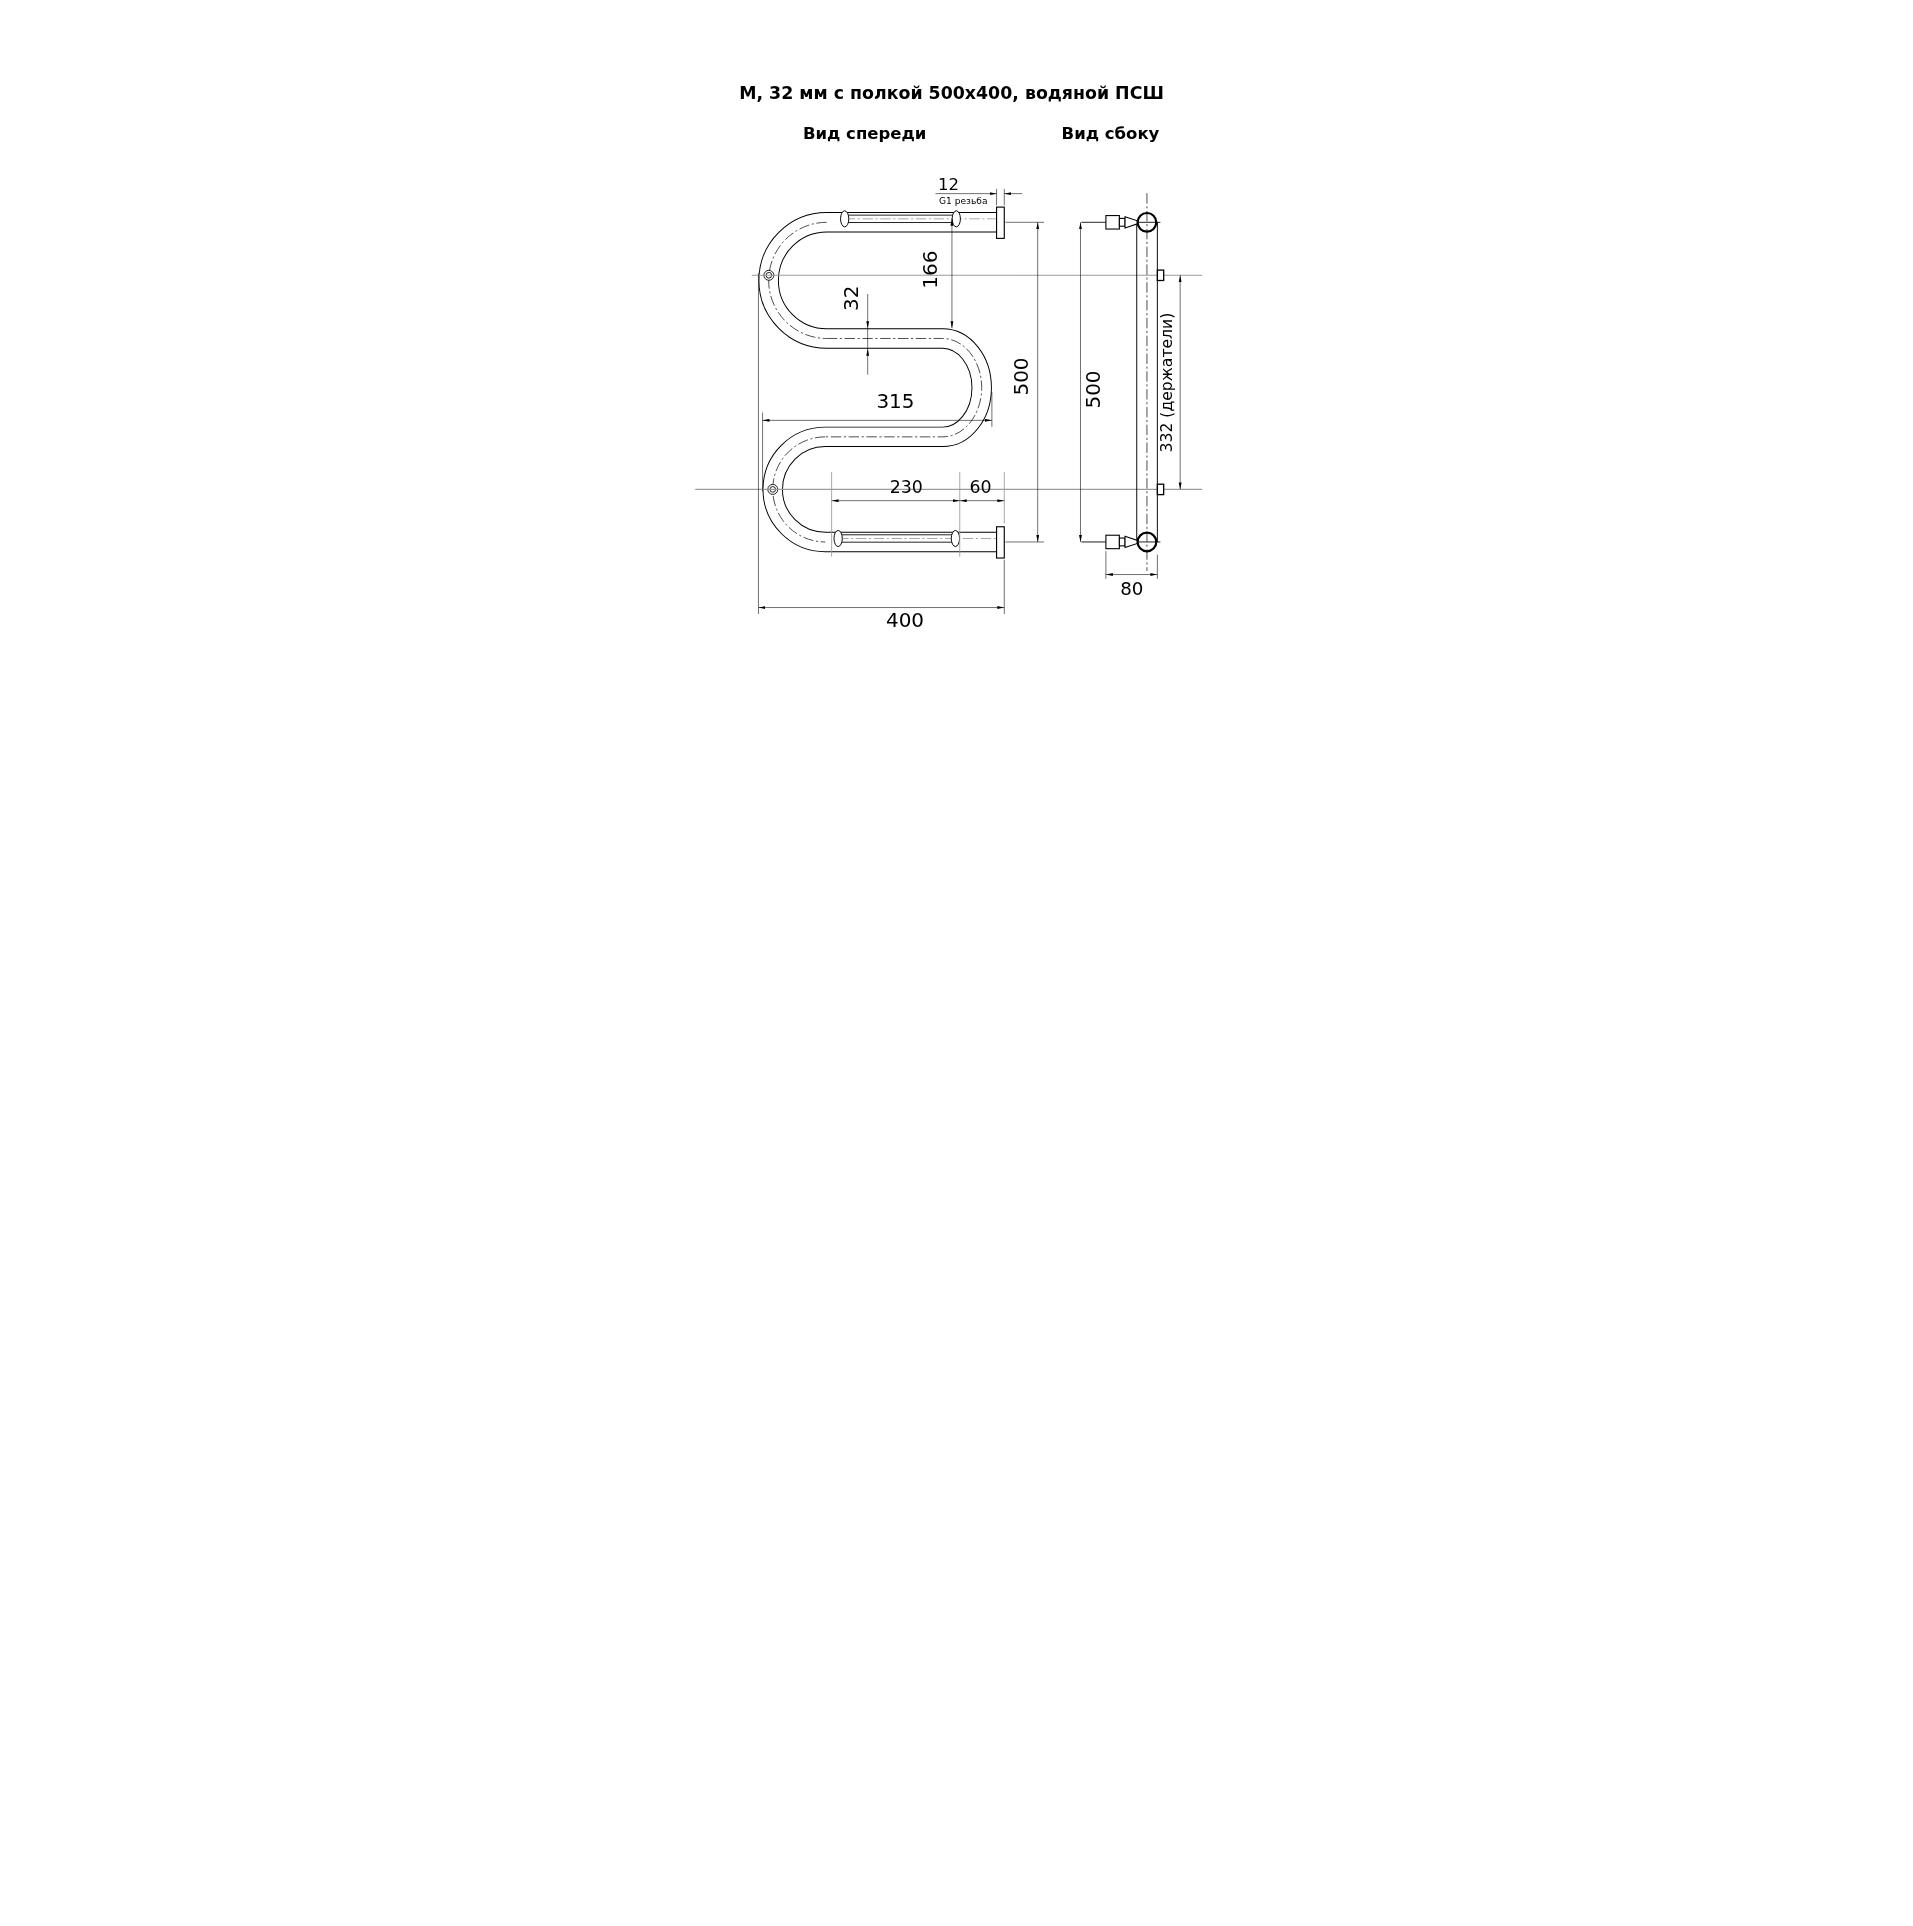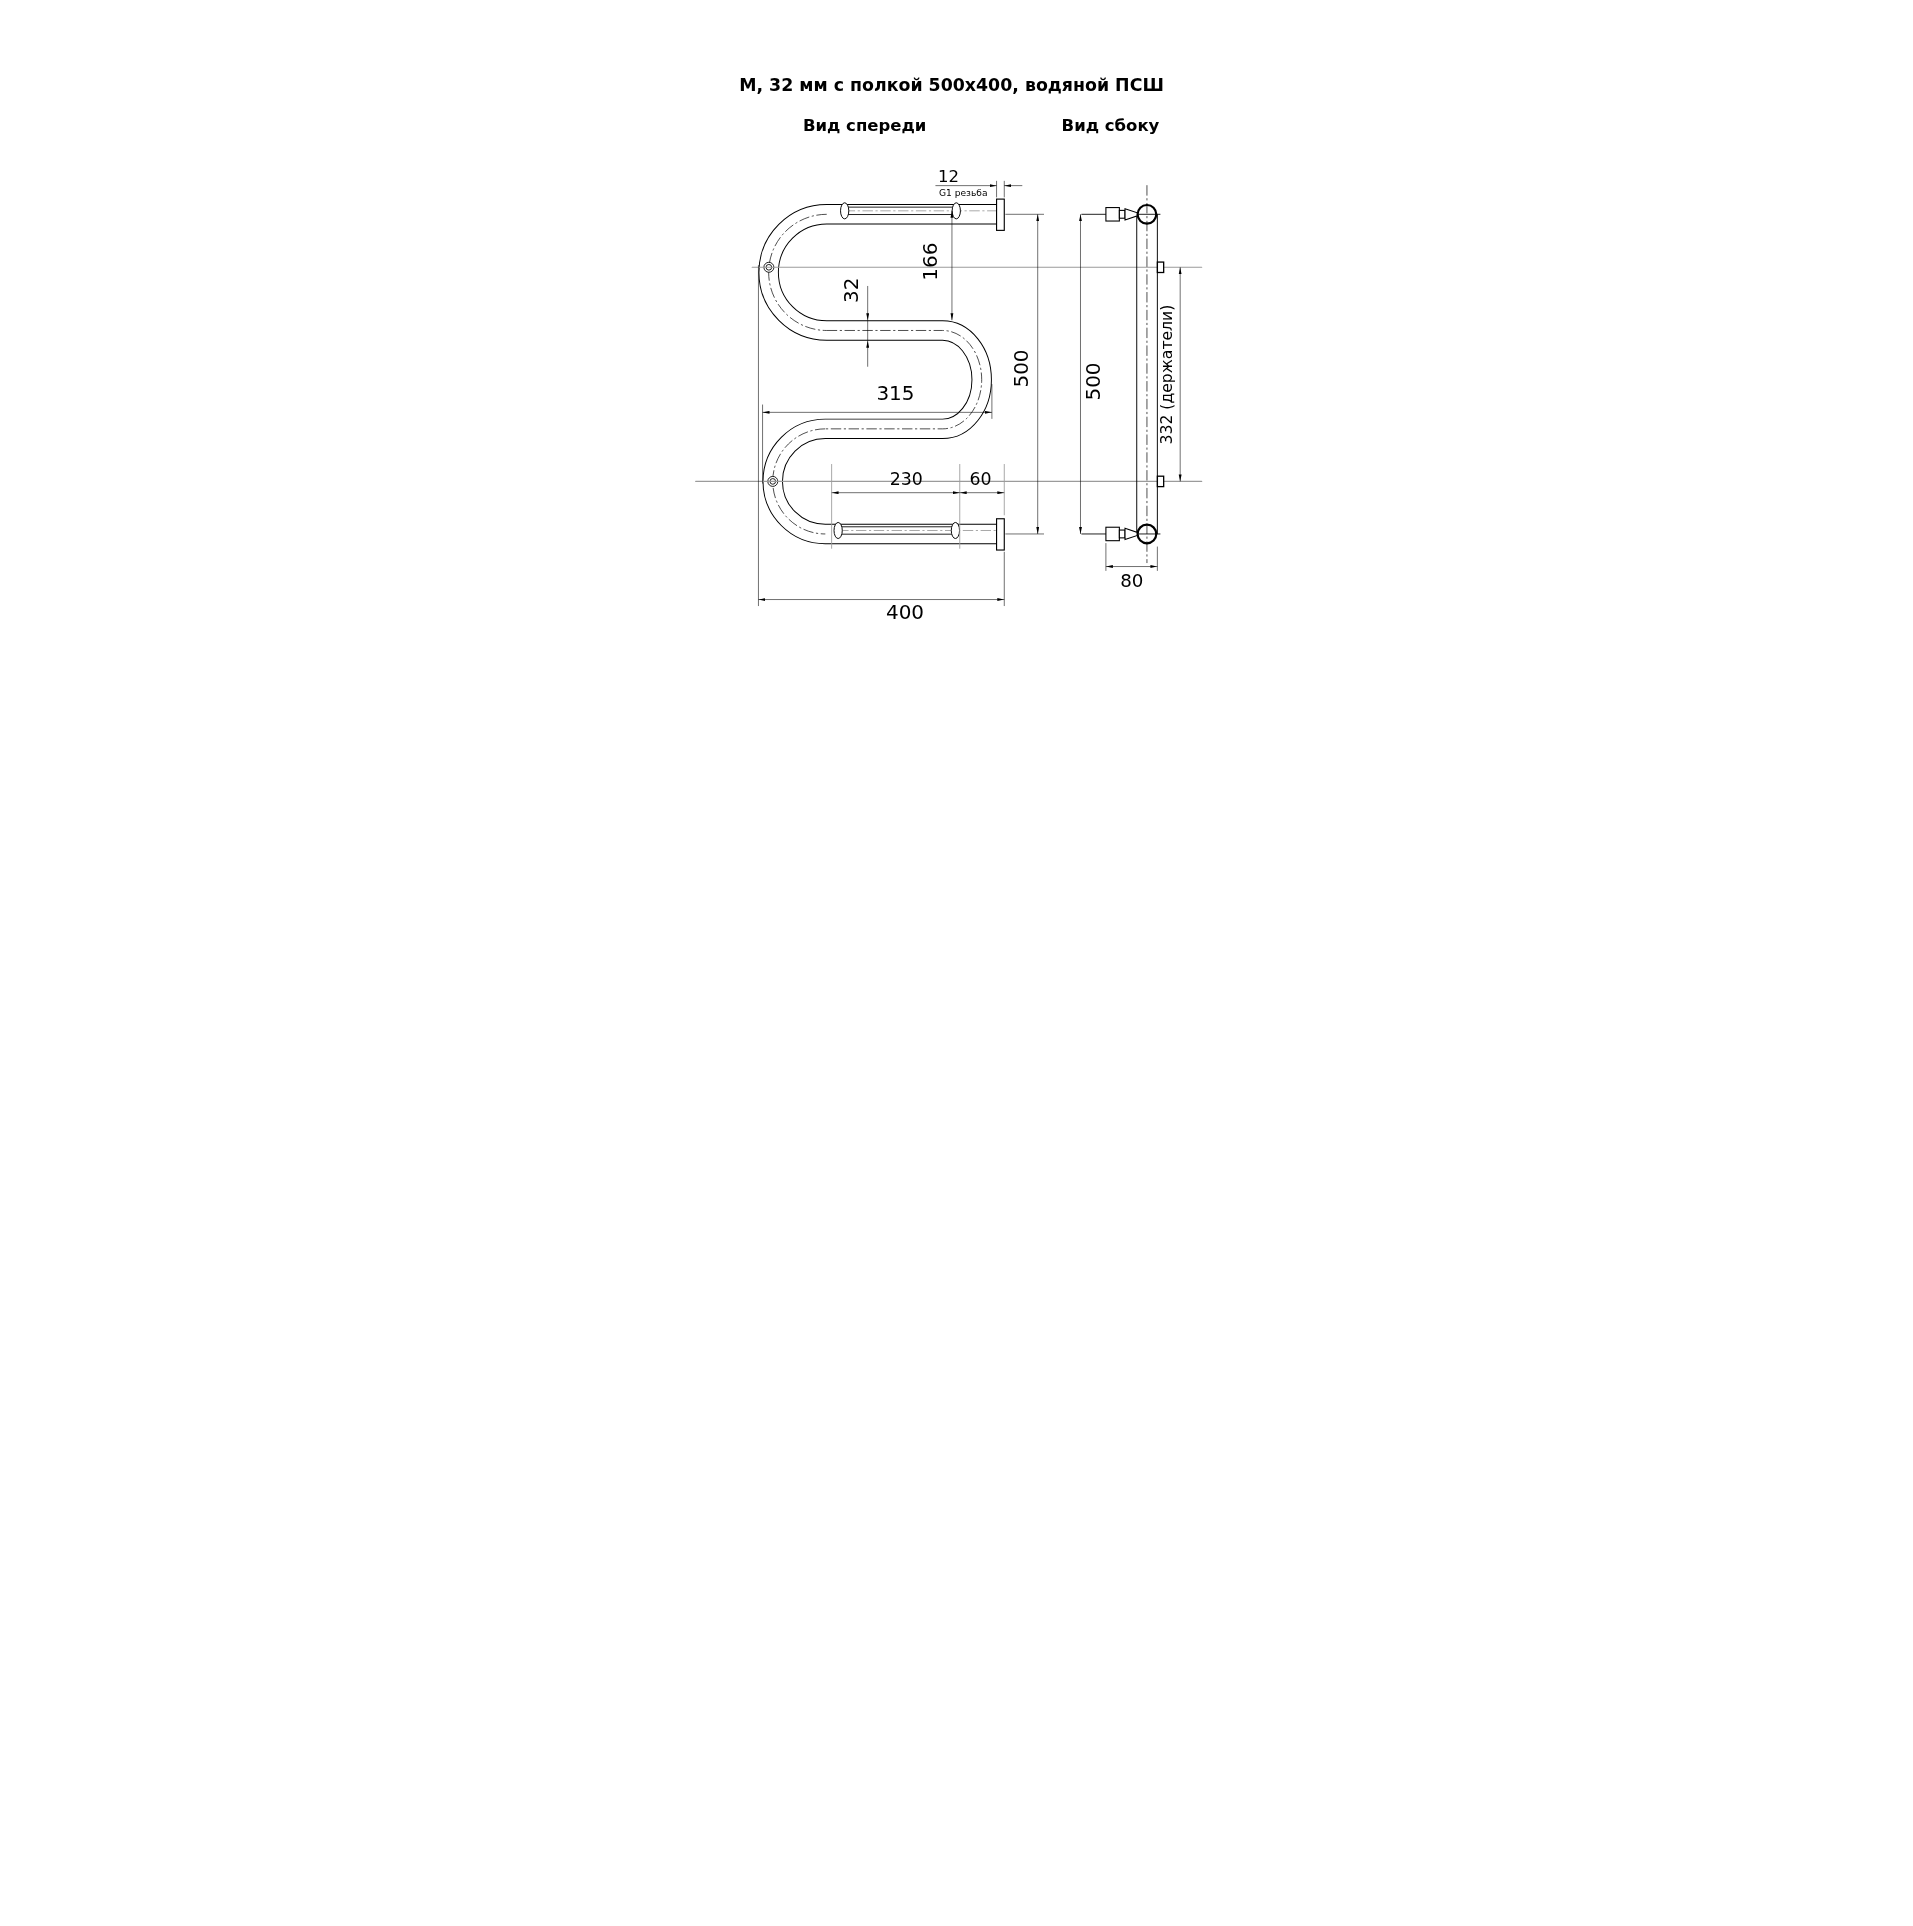--- a/index.html
+++ b/index.html
@@ -1,21 +1,21 @@
 <!DOCTYPE html>
 <html style="--line: #000000; --construction: #9b9b9b; --bg: #ffffff;font-size:6.2px"><head>
 <meta charset="utf-8">
 <style>
   :root{
     --line:#000000;
     --construction:#9b9b9b;
     --bg:#ffffff;
   }
   html,body{margin:0;padding:0;background:var(--bg);}
-  .page{width:100%;max-width:539px;margin:8px auto;}
+  .page{width:100%;max-width:539px;margin:16px auto;}
   svg{display:block;width:100%;height:auto;background:var(--bg);}
   text{fill:var(--line);font-family:"DejaVu Sans",sans-serif;}
   .b{font-weight:bold;}
   .ln{stroke:var(--line);fill:none;}
   .wln{stroke:var(--bg);fill:none;}
   .cn{stroke:var(--construction);fill:none;}
   .dim{stroke:var(--line);fill:none;stroke-width:1.3;}
   .dd{stroke-dasharray:24 6 5 6;}
   .wfill{fill:var(--bg);}
   #arw path{fill:var(--line);}

